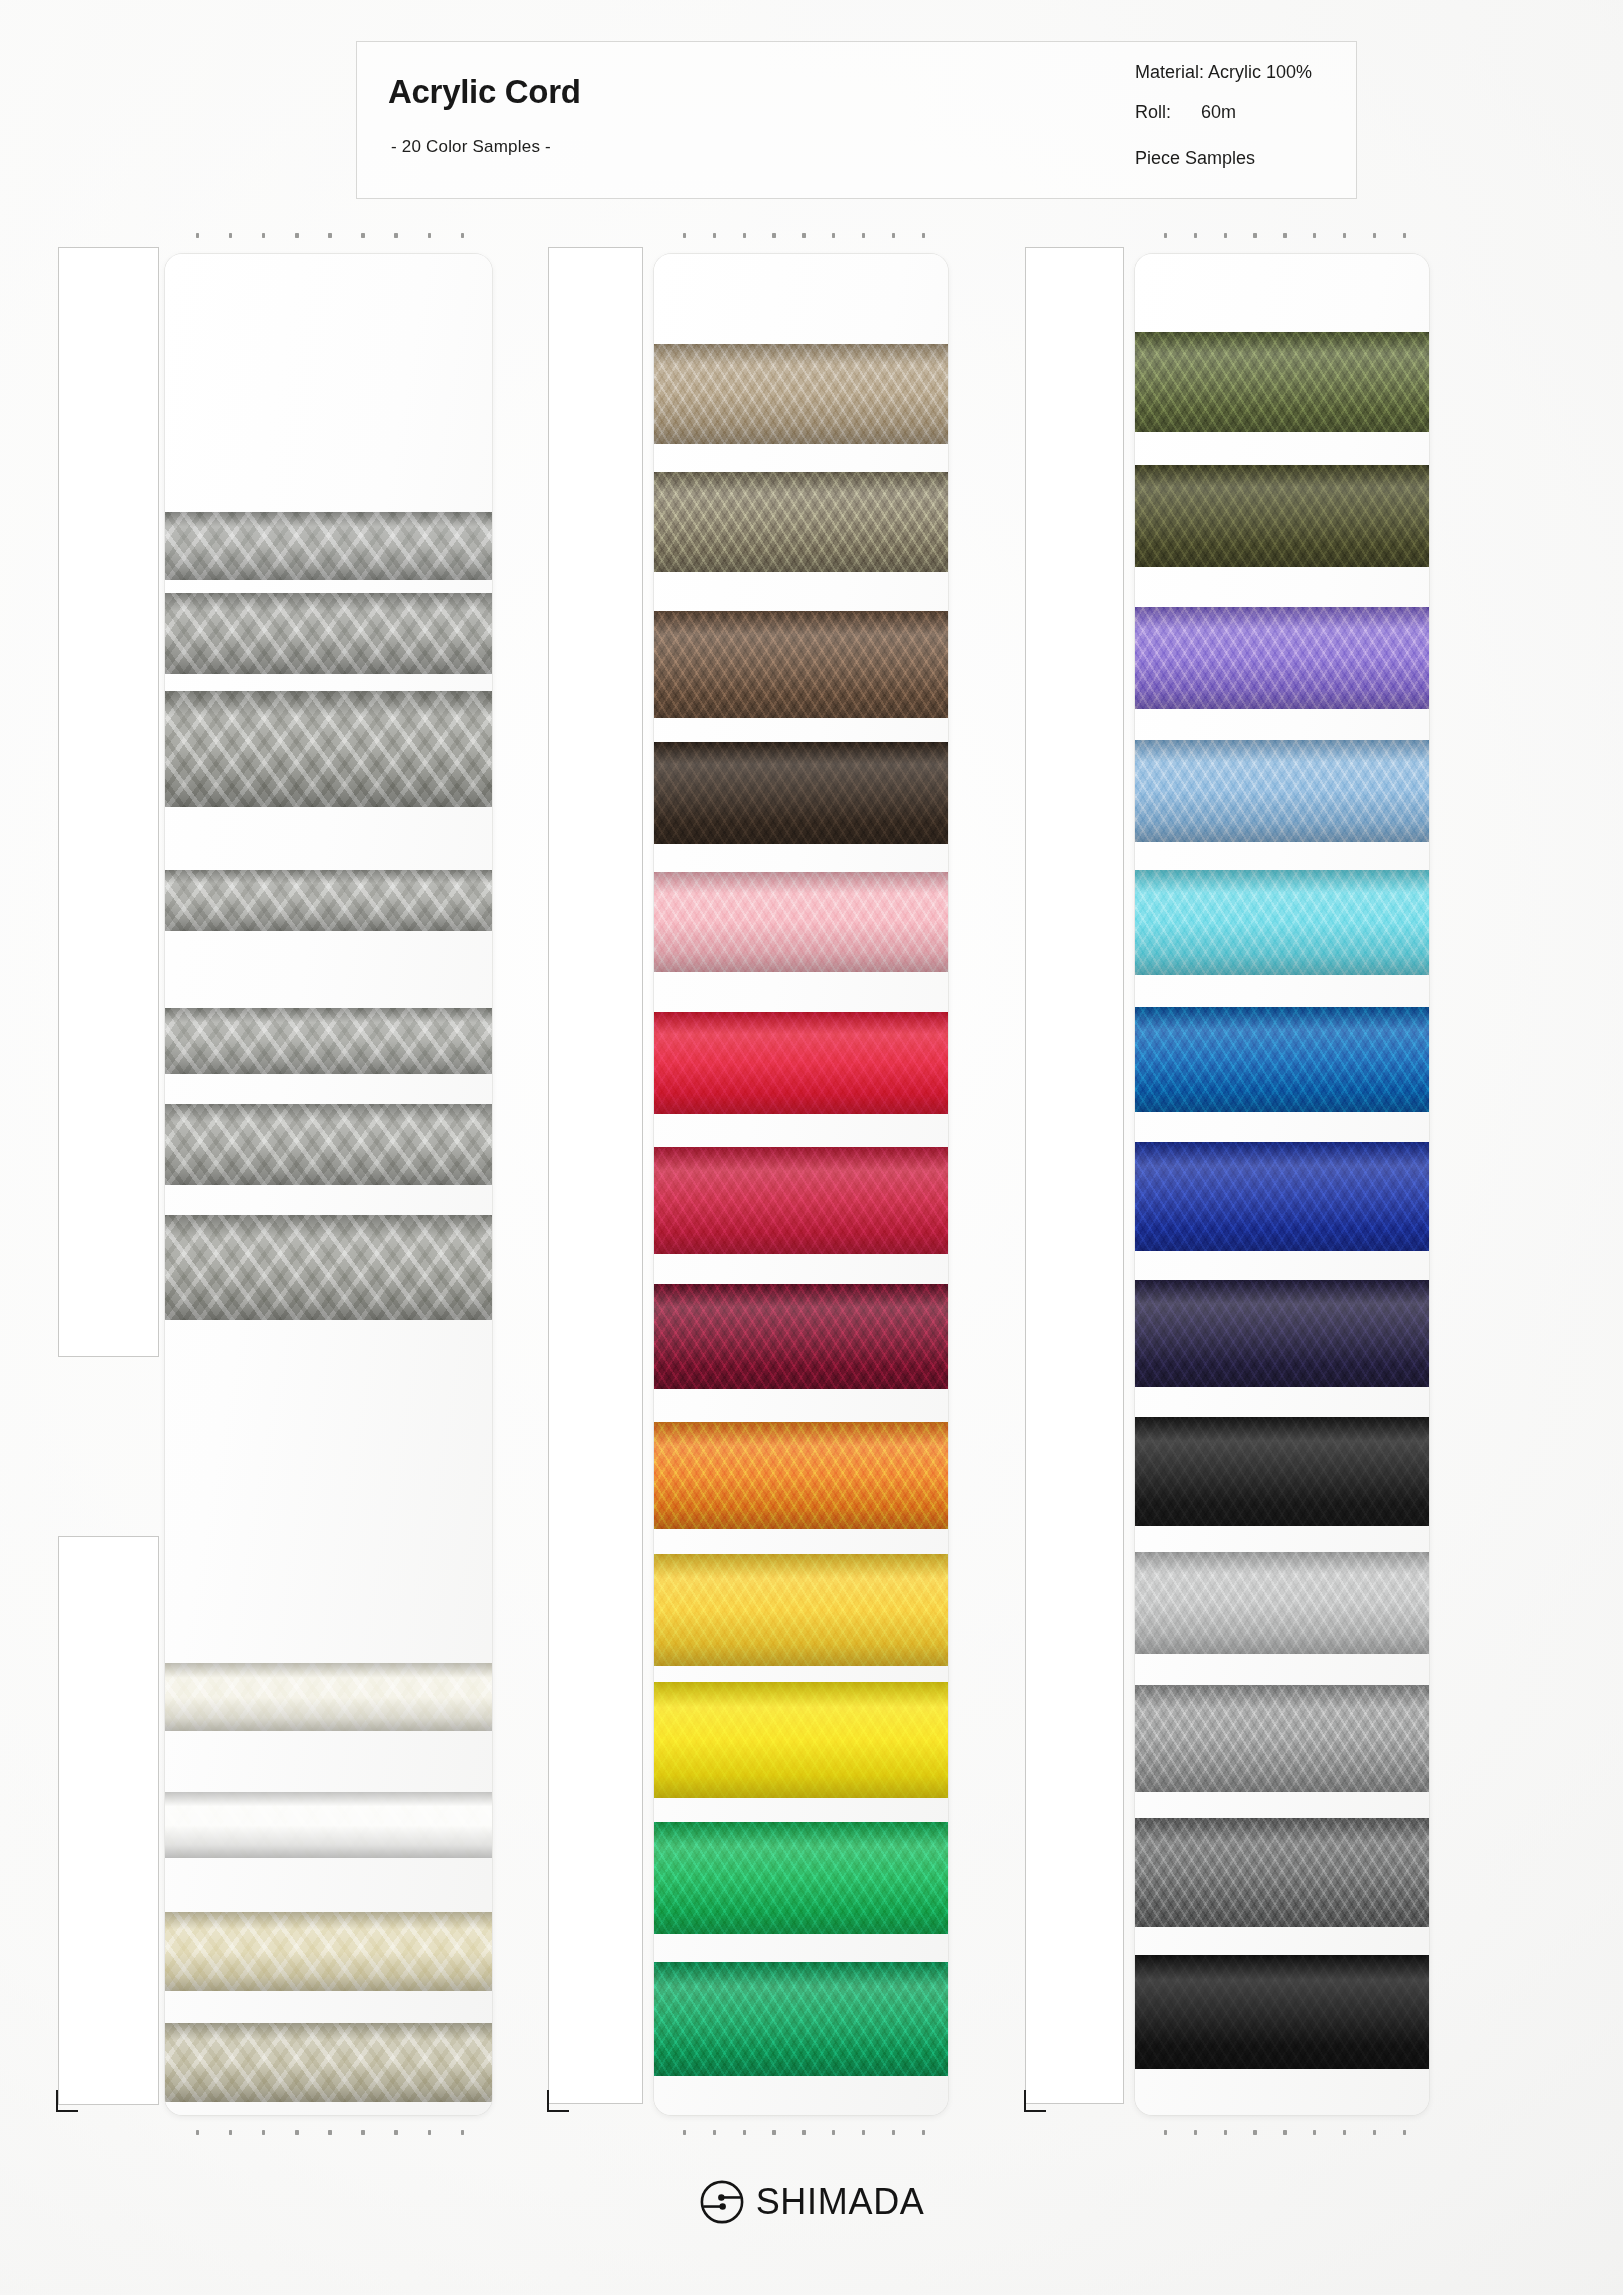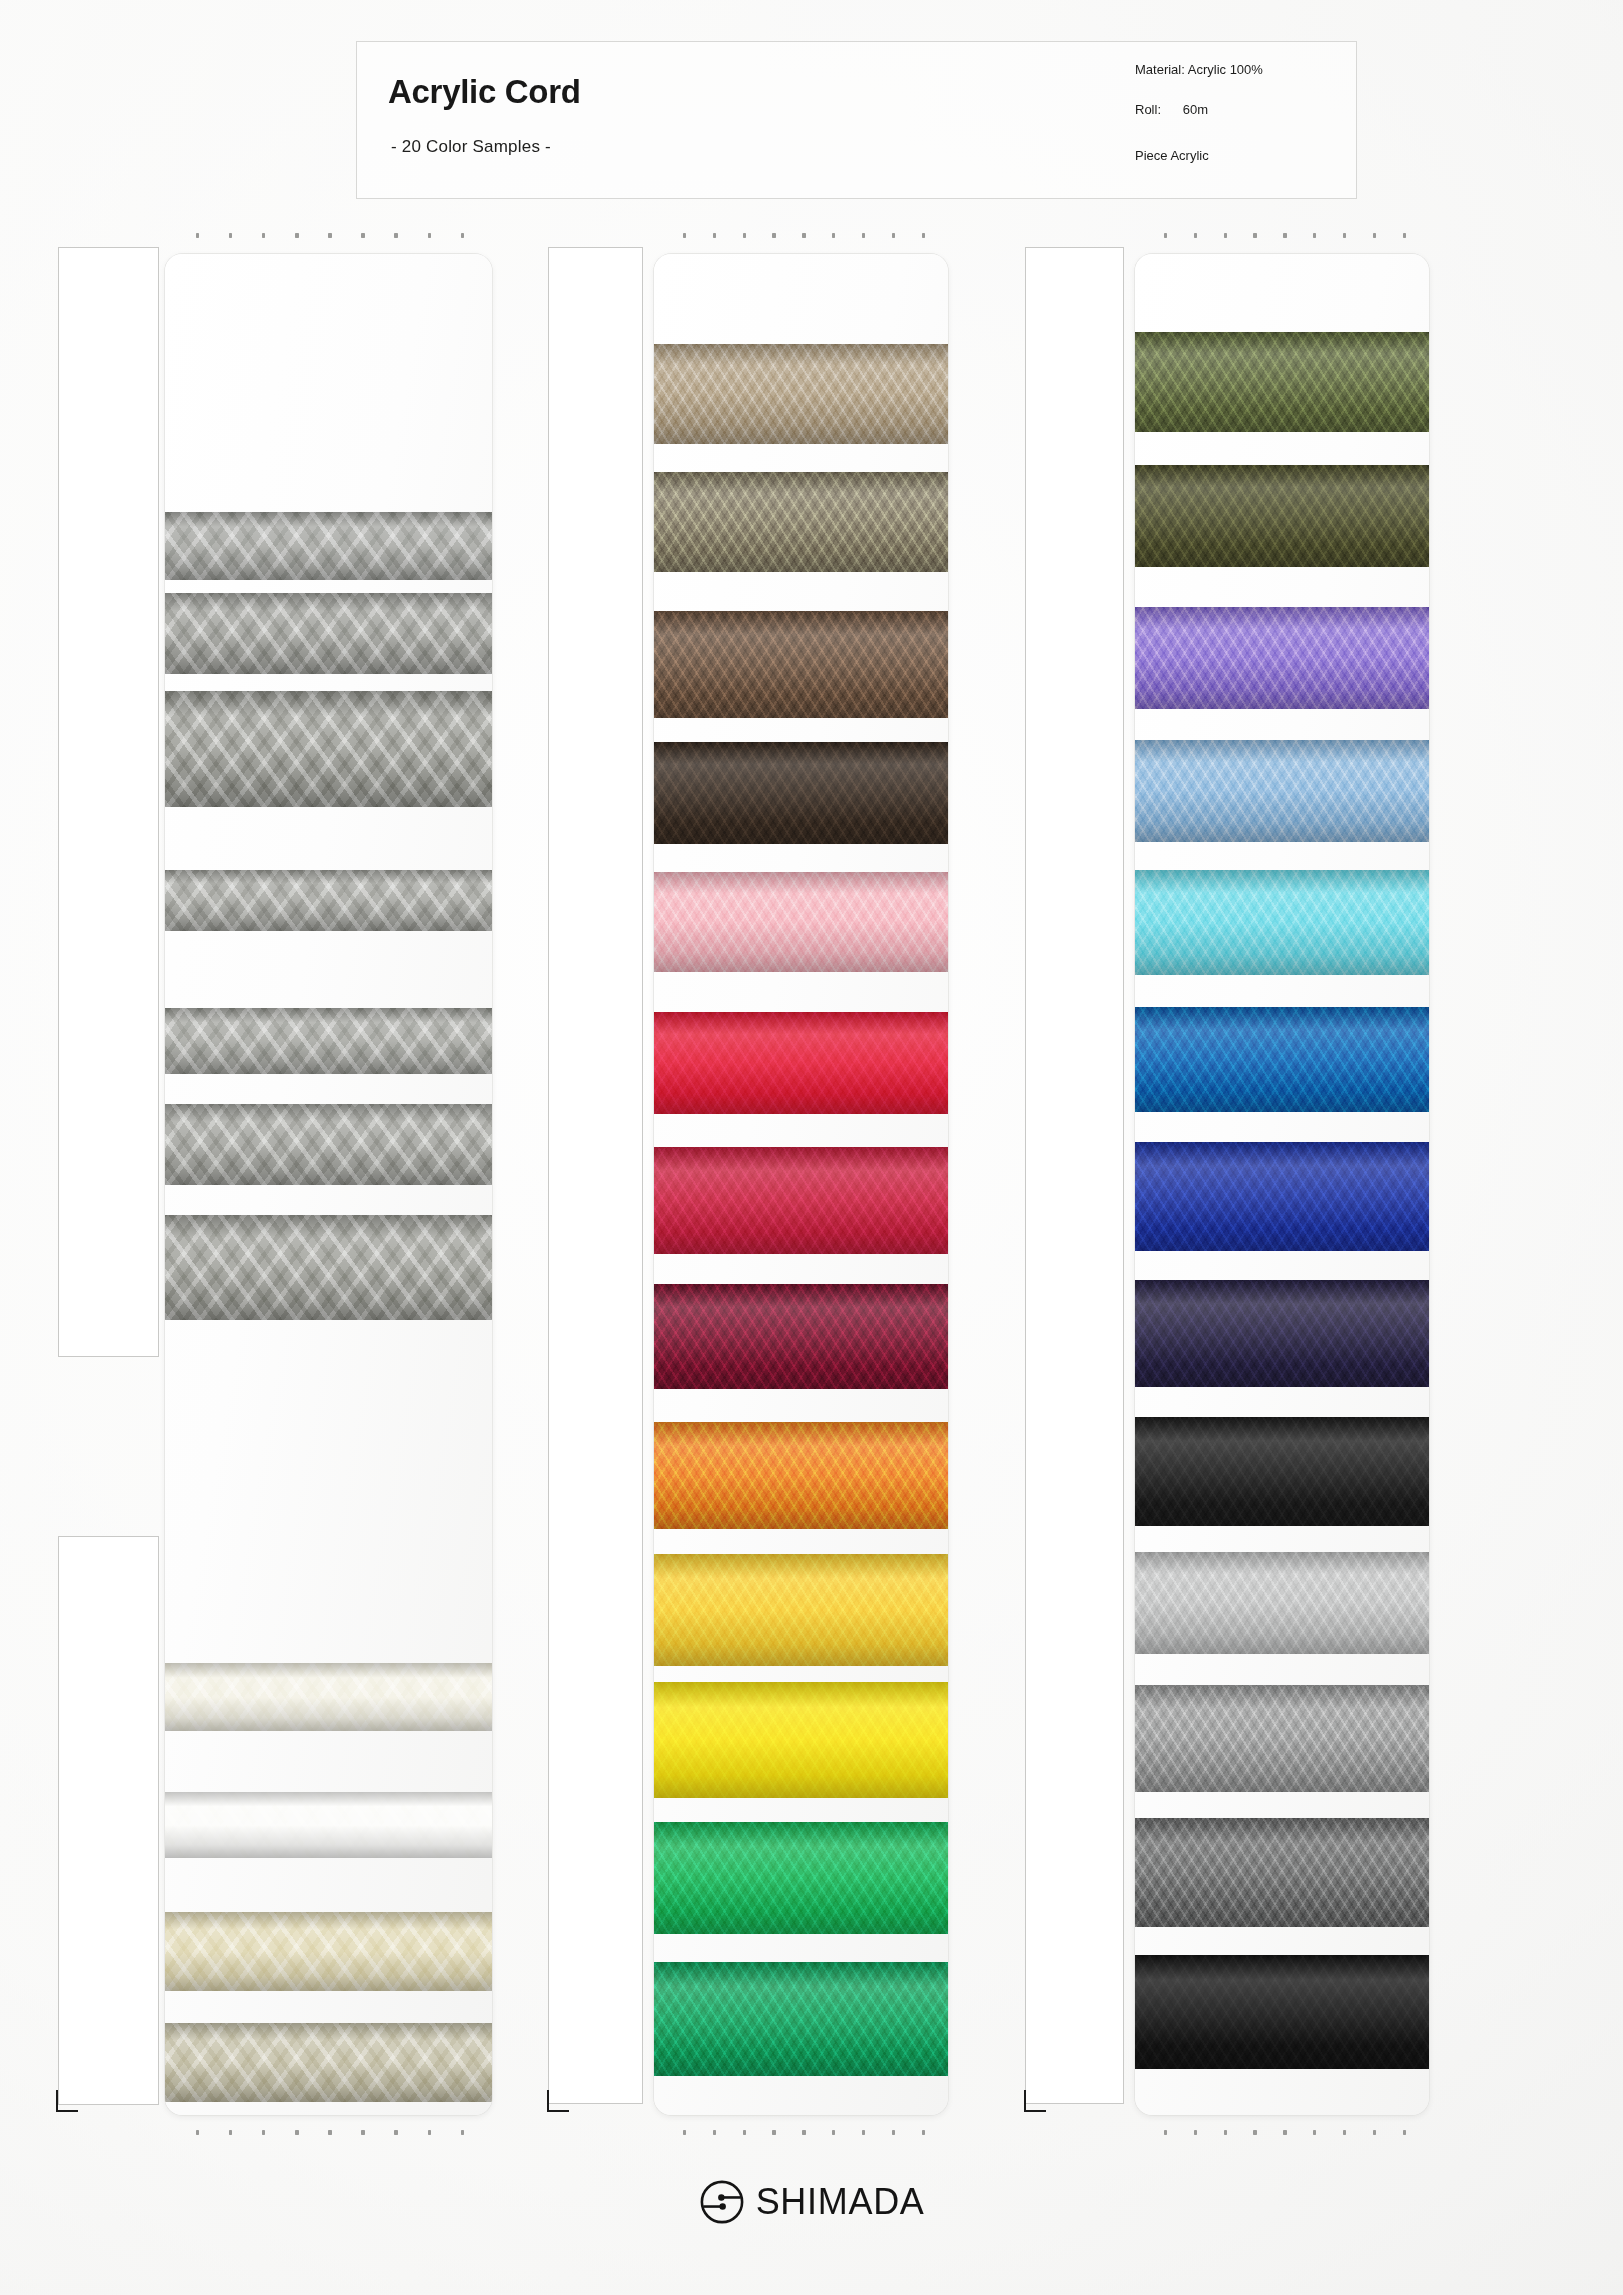--- a/index.html
+++ b/index.html
@@ -50,21 +50,21 @@
     position: absolute;
     left: 34px;
     top: 95px;
     font-size: 17px;
     color: #20201f;
     letter-spacing: 0.2px;
   }
   .spec-line {
     position: absolute;
     left: 778px;
-    font-size: 13px;
+    font-size: 18px;
     color: #1c1c1b;
     white-space: pre;
   }
   #spec-material { top: 19.6px; }
   #spec-roll     { top: 60px; }
   #spec-dyeing   { top: 106px; }
 
   
   .label-panel {
     position: absolute;
@@ -197,21 +197,21 @@
 <body>
 
 <div id="page">
   <div id="paper-texture"></div>
 
   <div id="header-box">
     <div id="header-title">Acrylic Cord</div>
     <div id="header-subtitle">- 20 Color Samples -</div>
     <div class="spec-line" id="spec-material">Material: Acrylic 100%</div>
     <div class="spec-line" id="spec-roll">Roll:      60m</div>
-    <div class="spec-line" id="spec-dyeing">Piece Acrylic</div>
+    <div class="spec-line" id="spec-dyeing">Piece Samples</div>
   </div>
 
   <div id="content-root">
       <div class="sample-card" style="left: 165px; top: 254px; width: 327px; height: 1861px;">
         <div class="cord braid-chunky" style="top: 258px; height: 68px; background: rgb(169, 170, 166); color: transparent; font-size: 0px;"></div>
         <div class="cord braid-chunky" style="top: 339px; height: 81px; background: rgb(163, 164, 159); color: transparent; font-size: 0px;"></div>
         <div class="cord braid-chunky" style="top: 437px; height: 116px; background: rgb(159, 160, 154); color: transparent; font-size: 0px;"></div>
         <div class="cord braid-chunky" style="top: 616px; height: 61px; background: rgb(168, 169, 164); color: transparent; font-size: 0px;"></div>
         <div class="cord braid-chunky" style="top: 754px; height: 66px; background: rgb(169, 170, 165); color: transparent; font-size: 0px;"></div>
         <div class="cord braid-chunky" style="top: 850px; height: 81px; background: rgb(165, 166, 161); color: transparent; font-size: 0px;"></div>

